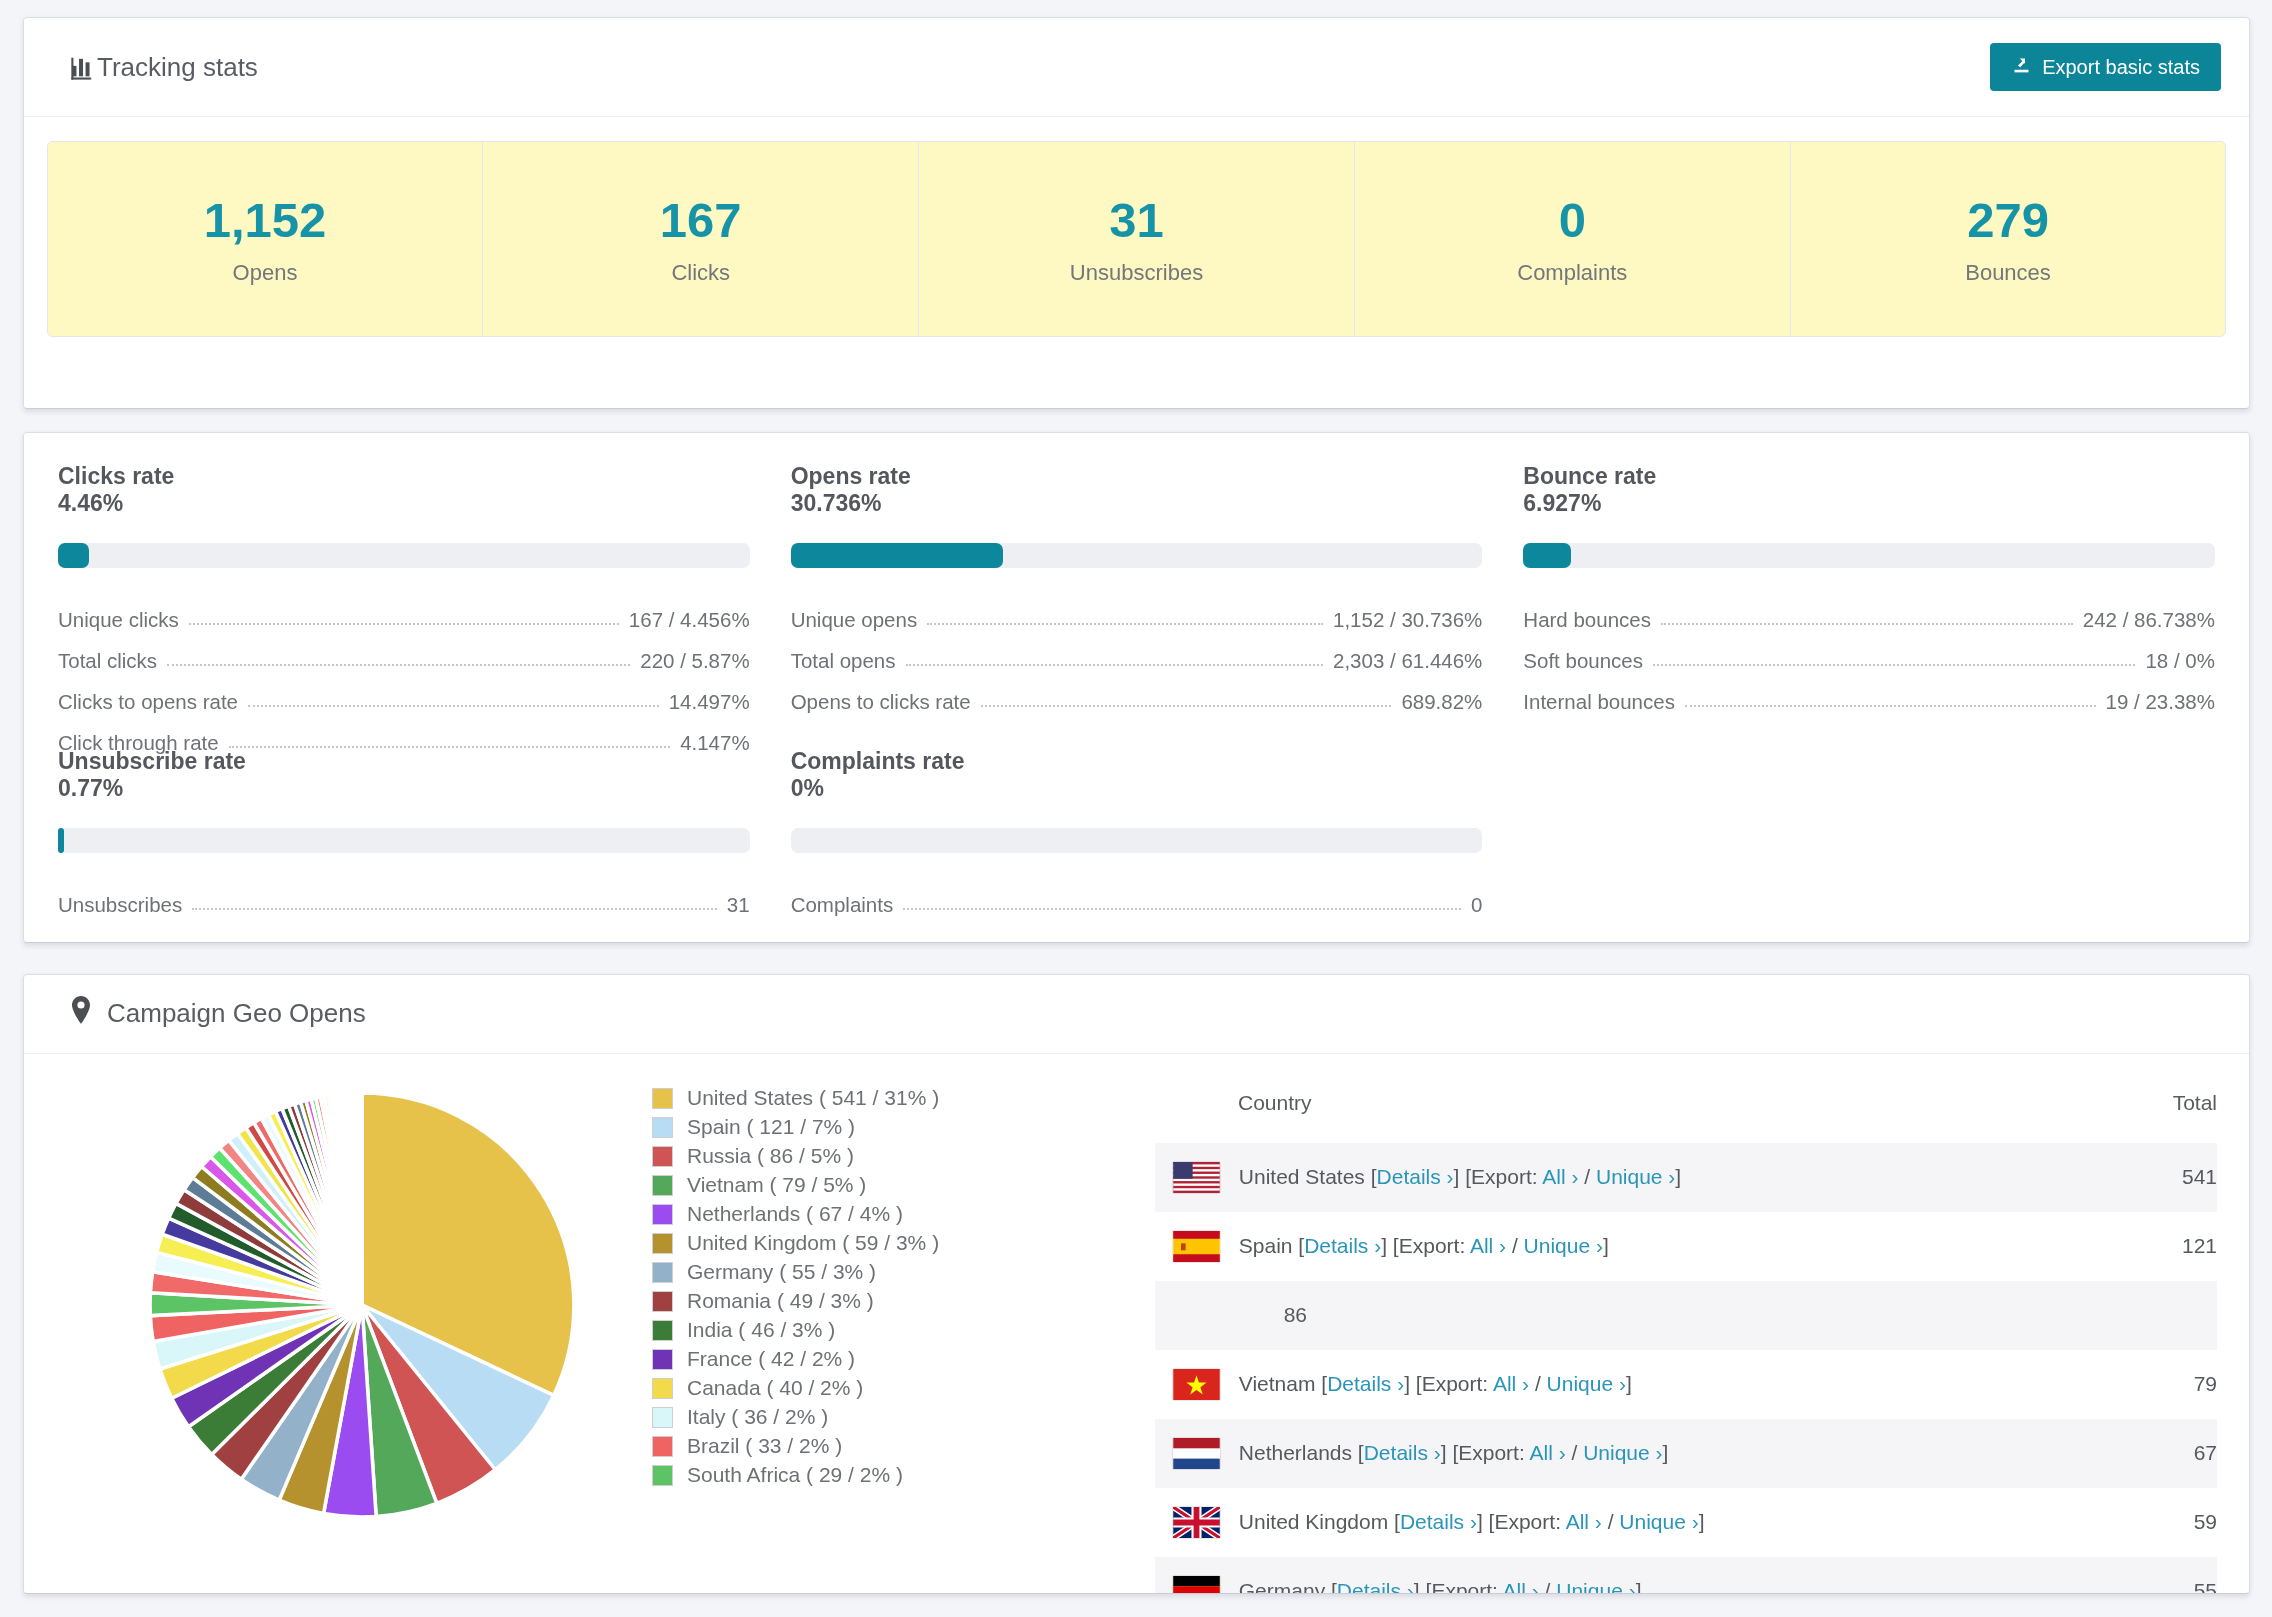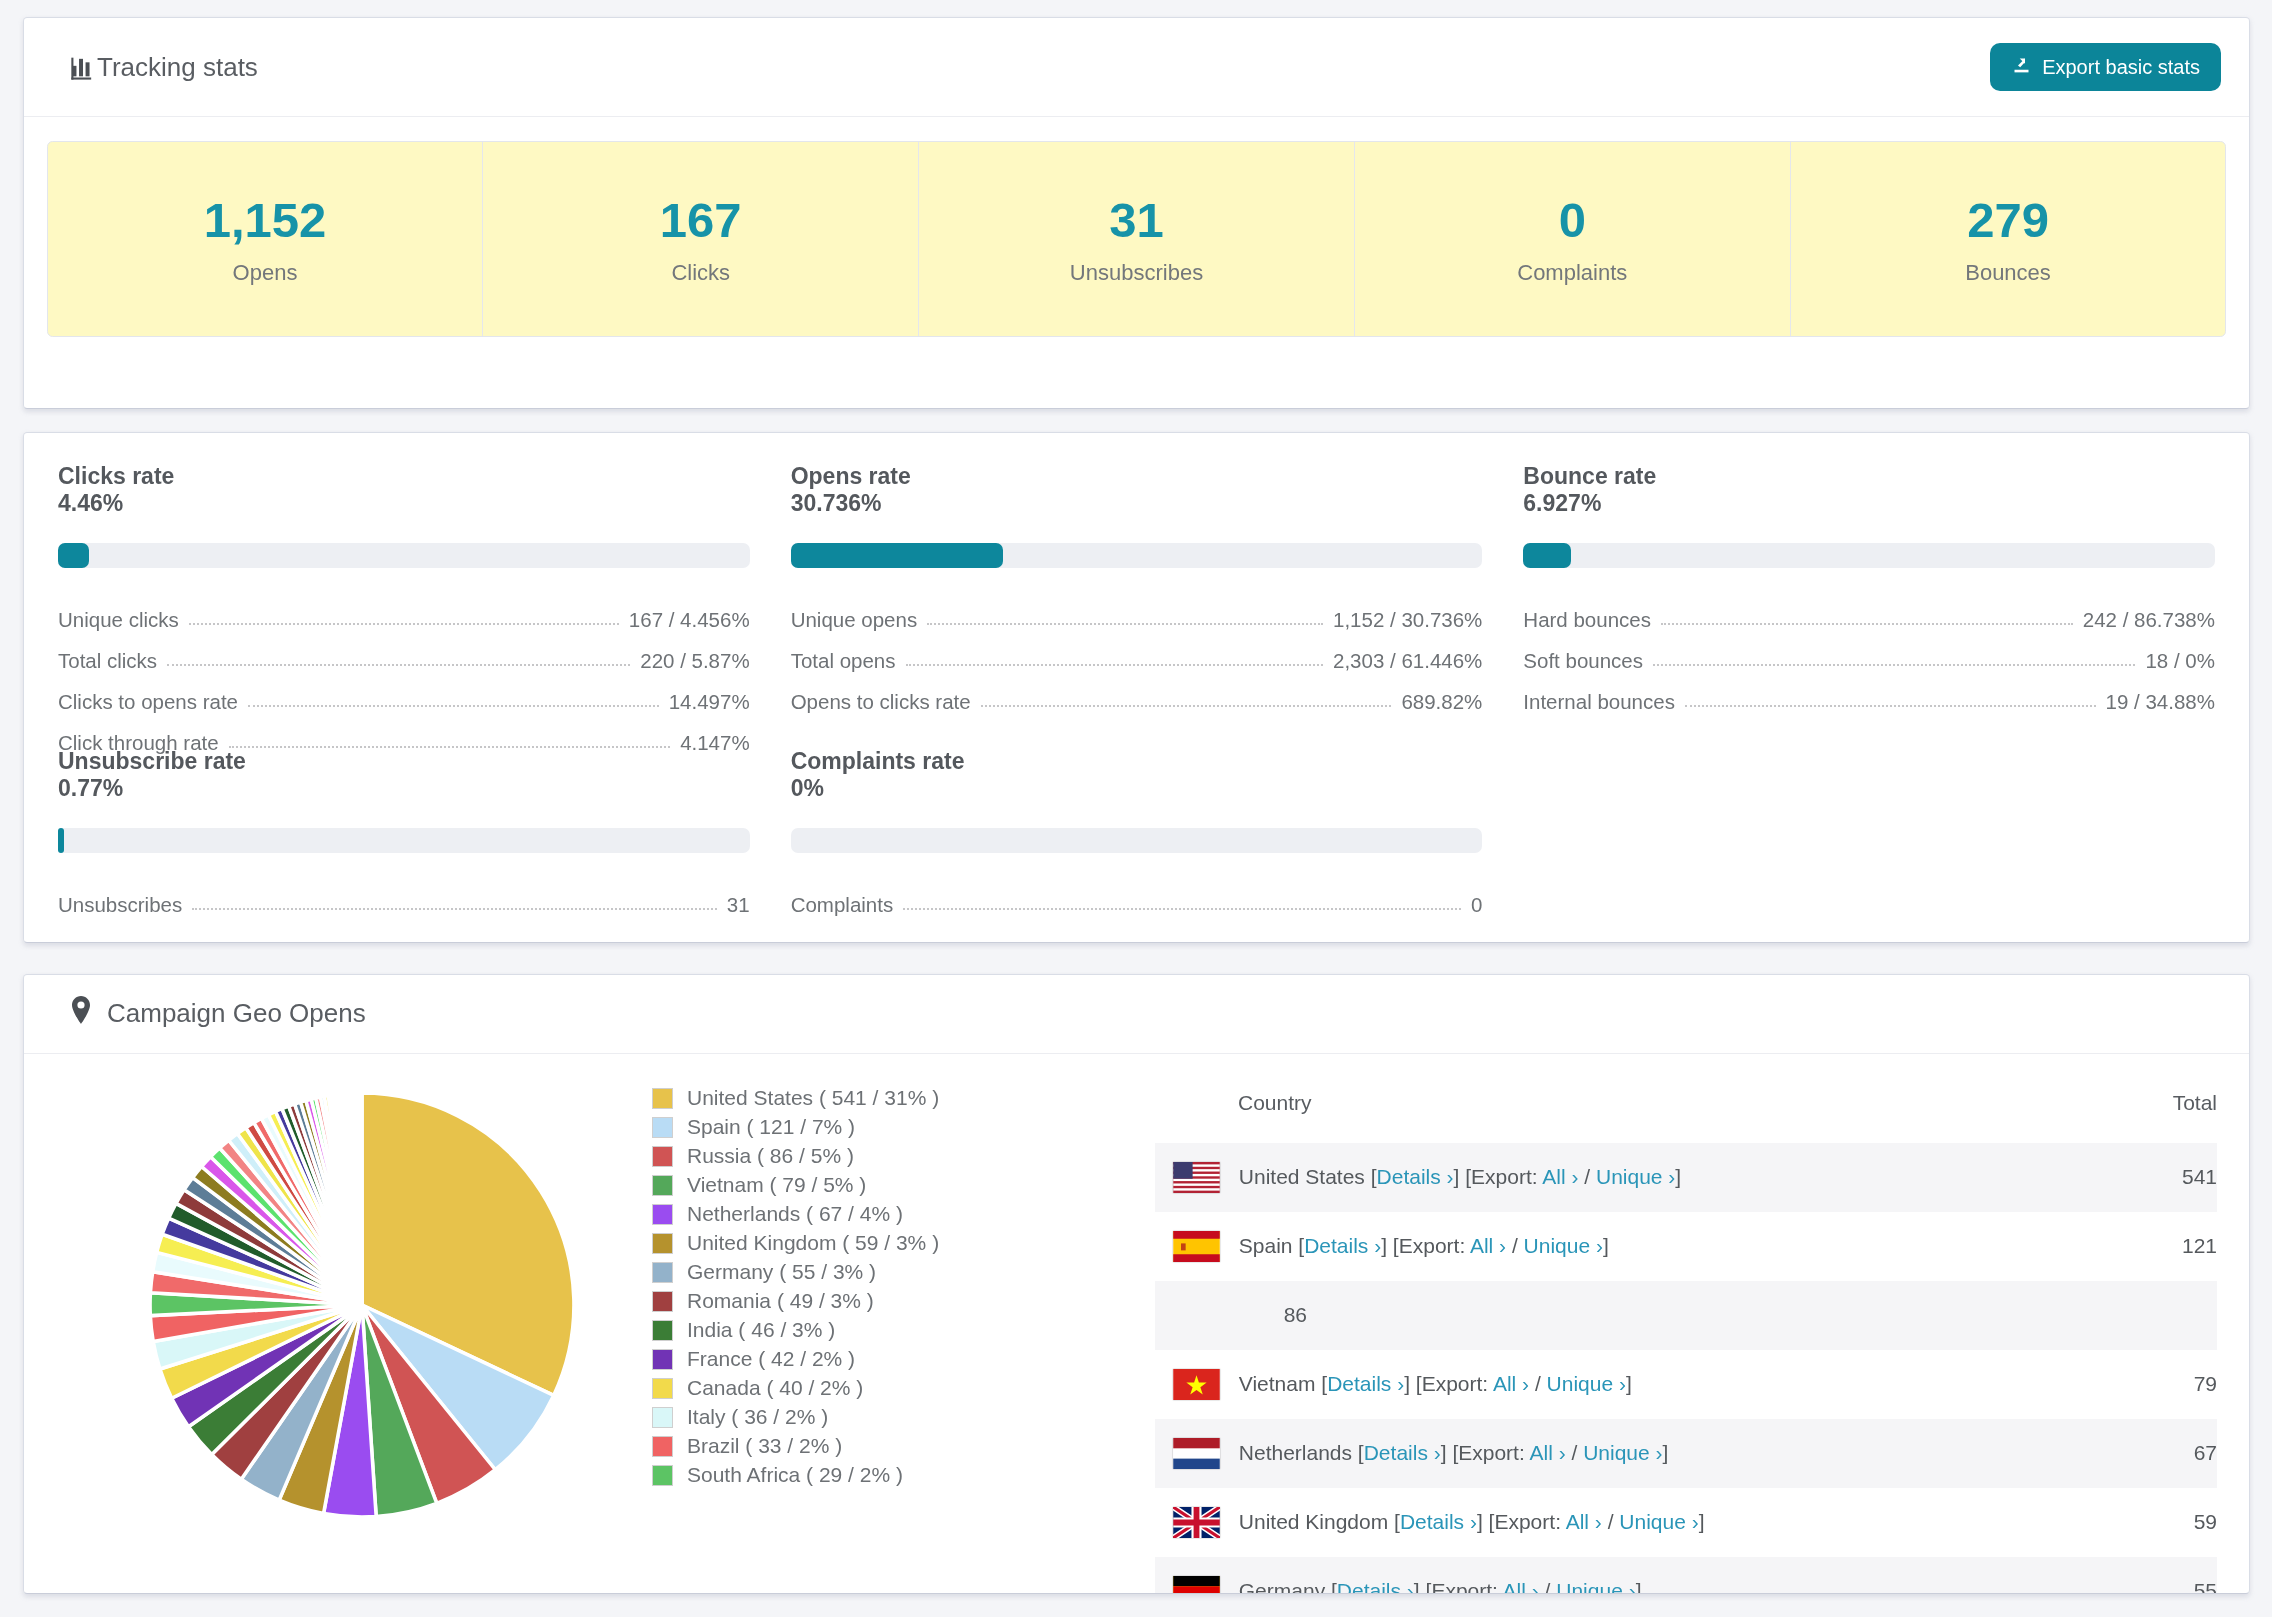--- a/index.html
+++ b/index.html
@@ -29,21 +29,21 @@
   }
   .card-title {
     display: flex; align-items: center; gap: 0;
     font-size: 26px; color: #595d62;
   }
   .card-title svg { display:block; }
   .btn-export {
     margin-left: auto;
     display: flex; align-items: center; gap: 10px;
     background: #0c8599; color: #ffffff;
-    border: none; border-radius: 10px;
+    border: none; border-radius: 4px;
     font-family: inherit;
     font-size: 20px; padding: 11.3px 21px;
     cursor: pointer;
   }
   #summary-row {
     margin: 24px 22.6px; height: 196px;
     border: 0.7px solid #e3e6ec; border-radius: 5.6px;
     display: flex; background:#fef9c3;
   }
   .stat-cell {
@@ -240,21 +240,21 @@
             <span class="rr-value">242 / 86.738%</span>
           </div>
           <div class="rate-row">
             <span class="rr-label">Soft bounces</span>
             <span class="rr-leader"></span>
             <span class="rr-value">18 / 0%</span>
           </div>
           <div class="rate-row">
             <span class="rr-label">Internal bounces</span>
             <span class="rr-leader"></span>
-            <span class="rr-value">19 / 34.88%</span>
+            <span class="rr-value">19 / 23.38%</span>
           </div>
         </div>
       </section>
       <section class="rate-section">
         <div class="rate-head">
           <span>Unsubscribe rate</span>
           <span>0.77%</span>
         </div>
         <div class="rate-bar">
           <div class="rate-fill" style="width: calc(0.77%); min-width: 6.4px;"></div>

